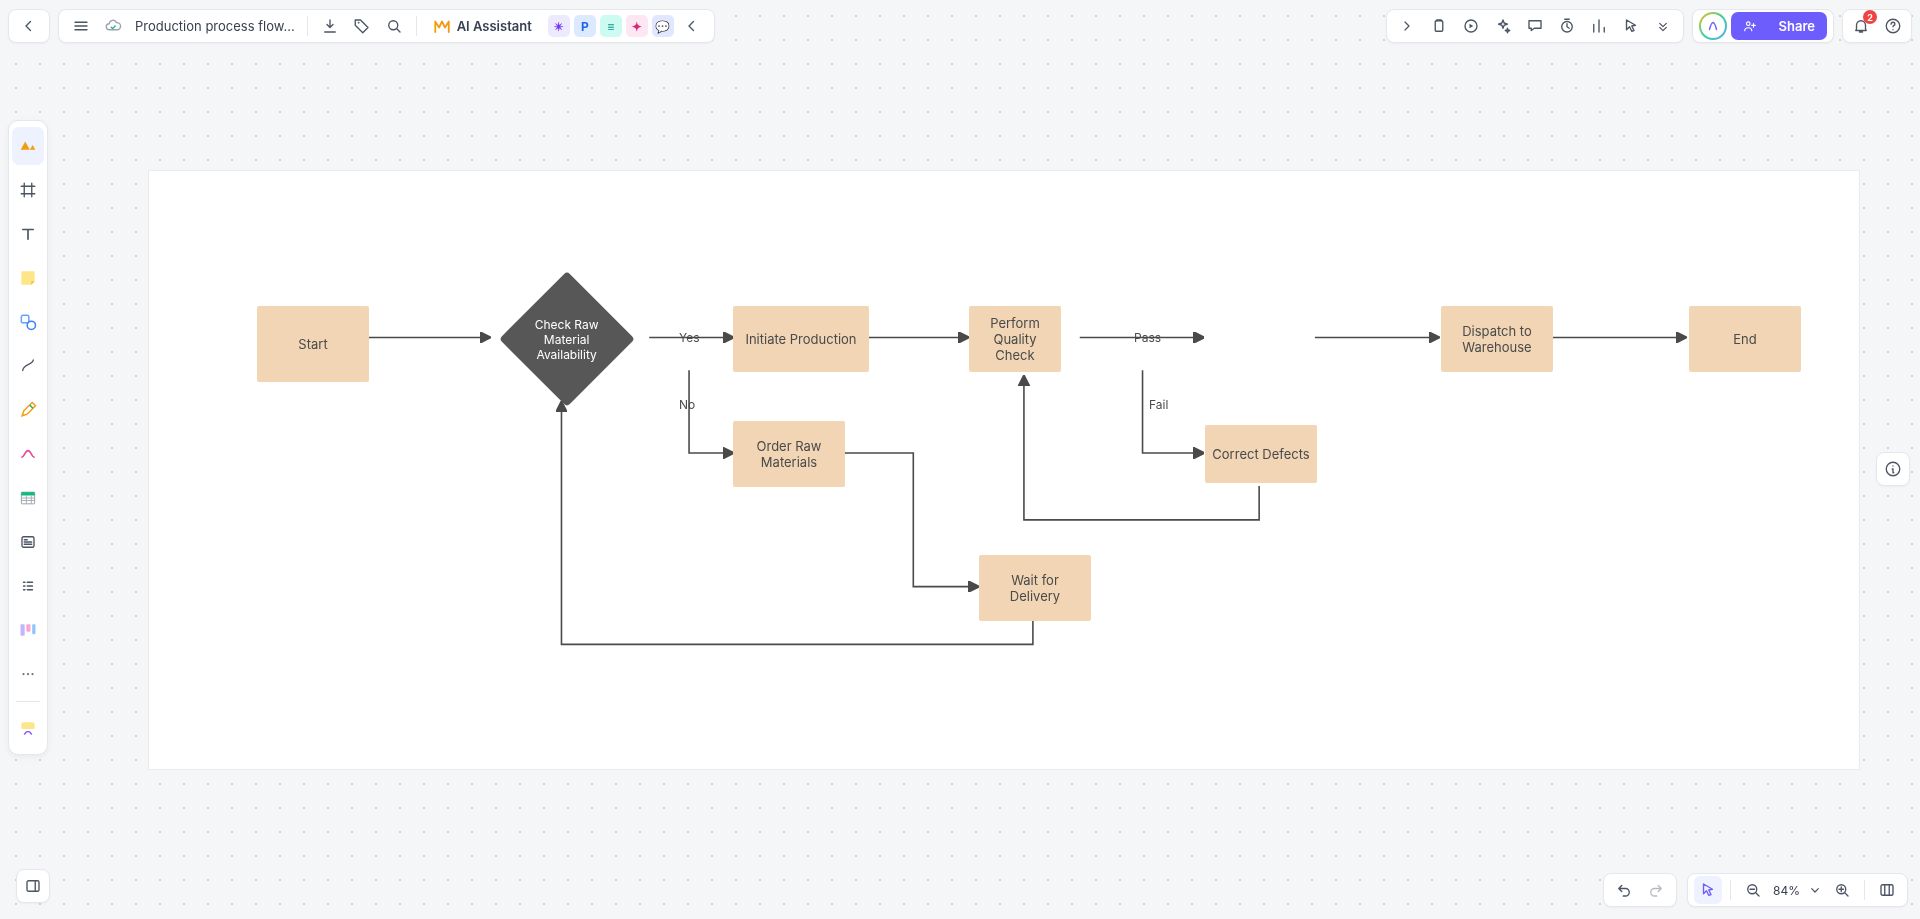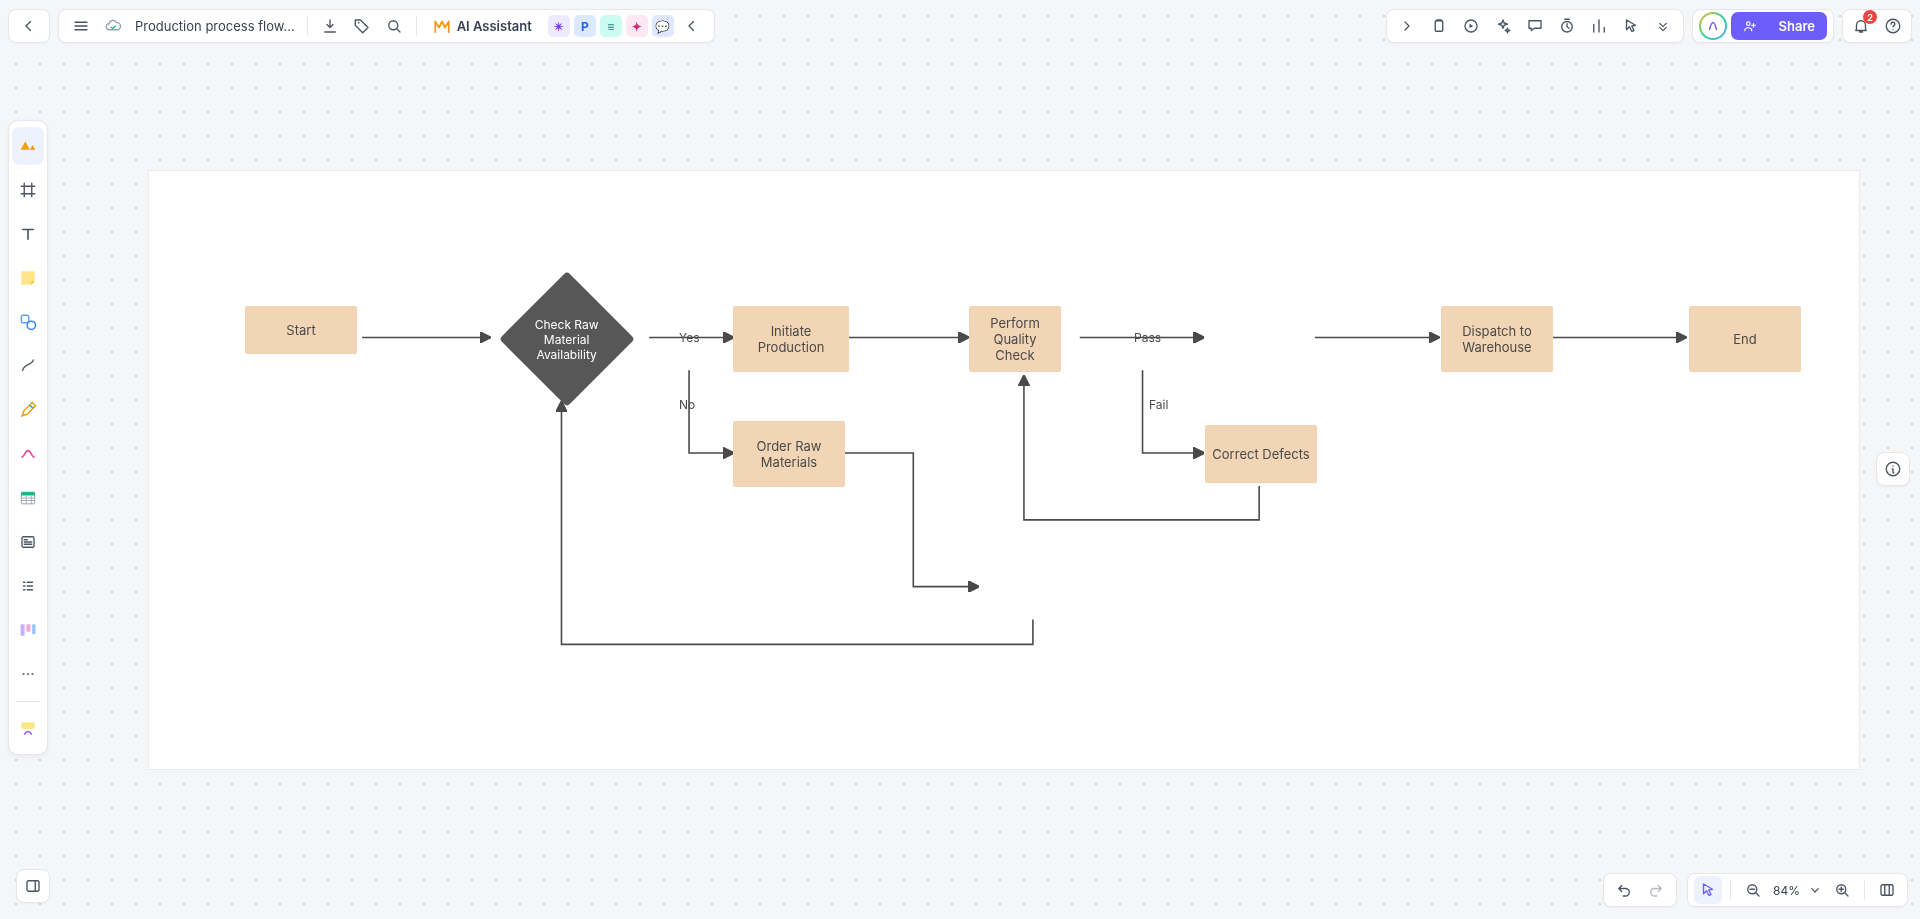--- a/index.html
+++ b/index.html
@@ -426,49 +426,52 @@
 
     <path d="M696 283 H765 V417 H830" marker-end="url(#ah)"></path>
 
     <path d="M885 450 V475 H412 V232" marker-end="url(#ah)"></path>
 
     <path d="M995 200 V283 H1056" marker-end="url(#ah)"></path>
 
     <path d="M1112 316 V350 H876 V206" marker-end="url(#ah)"></path>
   </svg>
 
-  <div class="node" style="left:96px;top:135px;width:112px;height:48px">
+  <div class="node" style="left:108px;top:135px;width:112px;height:76px">
       <span>Start</span>
     </div>
 
   <div class="dia" style="left:370px;top:120px;width:96px;height:96px">
       <span>Check Raw Material Availability</span>
     </div>
 
-  <div class="node small" style="left:584px;top:135px;width:116px;height:66px">
+  <div class="node small" style="left:584px;top:135px;width:136px;height:66px">
       <span>Initiate Production</span>
     </div>
 
   <div class="node small" style="left:820px;top:135px;width:92px;height:66px">
       <span>Perform Quality Check</span>
     </div>
 
 
   <div class="node small" style="left:1292px;top:135px;width:112px;height:66px">
       <span>Dispatch to Warehouse</span>
     </div>
 
   <div class="node" style="left:1540px;top:135px;width:112px;height:66px">
       <span>End</span>
     </div>
 
   <div class="node small" style="left:584px;top:250px;width:112px;height:66px">
       <span>Order Raw Materials</span>
     </div>
 
+  <div class="node small" style="left:830px;top:384px;width:112px;height:66px">
+      <span>Wait for Delivery</span>
+    </div>
 
   <div class="node small" style="left:1056px;top:254px;width:112px;height:58px">
       <span>Correct Defects</span>
     </div>
 
   <span class="edge-lbl" style="left:530px;top:159px">Yes</span>
   <span class="edge-lbl" style="left:530px;top:226px">No</span>
   <span class="edge-lbl" style="left:985px;top:159px">Pass</span>
   <span class="edge-lbl" style="left:1000px;top:226px">Fail</span>
 </div>

